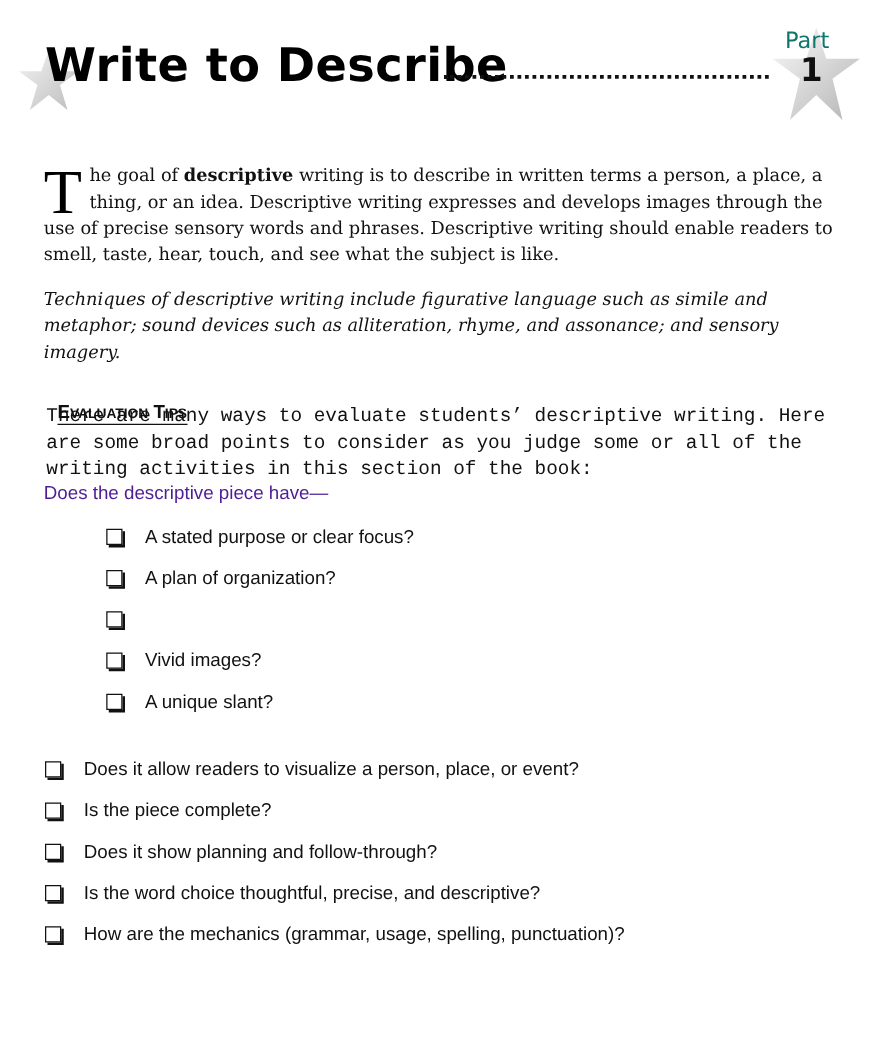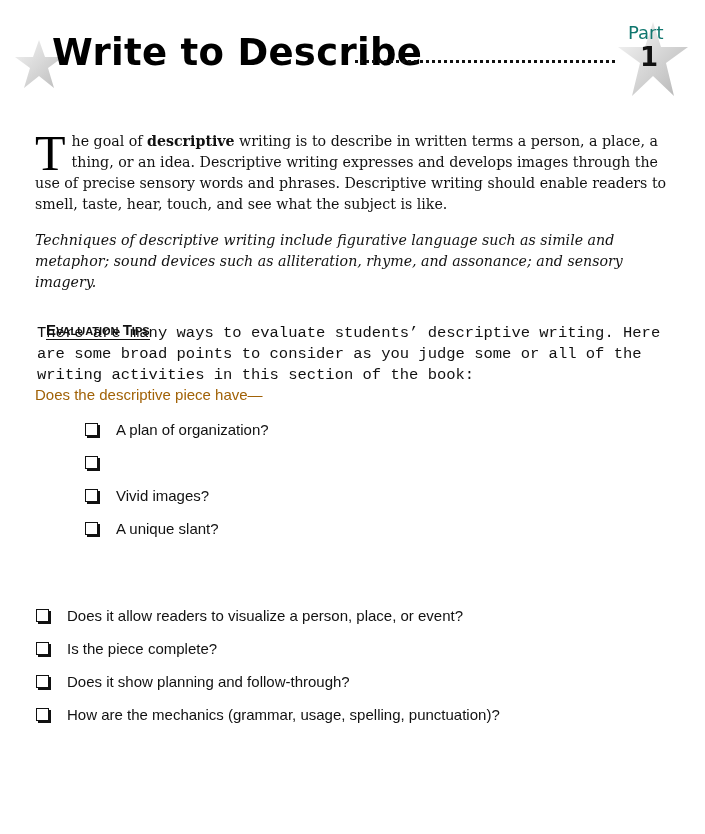--- a/index.html
+++ b/index.html
@@ -1,19 +1,19 @@
 <!DOCTYPE html>
 <html><head>
 <meta charset="utf-8">
 <style>
   html, body { margin: 0; padding: 0; background: #ffffff; }
   body { width: 705px; height: 834px; position: relative; overflow: hidden; color: #111; }
   .star { position: absolute; }
   .title {
-    position: absolute; left: 52px; top: 34px;
+    position: absolute; left: 36px; top: 34px;
     font-family: "DejaVu Sans", sans-serif; font-weight: bold; font-size: 37px;
     letter-spacing: 0.3px; color: #000; margin: 0; line-height: 1;
   }
   .dots {
     position: absolute; left: 355px; top: 60px; width: 260px; height: 0;
     border-top: 3px dotted #111;
   }
   .part-label {
     position: absolute; left: 628px; top: 22px;
     font-family: "DejaVu Sans", sans-serif; font-size: 18px; color: #0f766e;
@@ -32,21 +32,21 @@
   }
   .p2 { position: absolute; left: 35px; top: 230px; width: 635px; margin: 0; font-style: italic; }
   .eval-heading {
     position: absolute; left: 35px; top: 310px; margin: 11px;
     font-family: "Liberation Sans", sans-serif; font-size: 15px; font-variant: small-caps;
     border-bottom: 1px solid #111; padding-bottom: 1px; line-height: 17px; color: #111;
   }
   .p3 { position: absolute; left: 35px; top: 321px; width: 640px; margin: 2px; font-family: Liberation Mono, monospace; font-size: 15.5px; line-height: 21px; }
   .question {
     position: absolute; left: 35px; top: 386px; margin: 0;
-    font-family: "Liberation Sans", sans-serif; font-size: 15px; color: #a16207;
+    font-family: "Liberation Sans", sans-serif; font-size: 15px; color: #4c1d95;
   }
   .list { position: absolute; margin: 0; padding: 0; list-style: none; }
   .list li { height: 33px; display: flex; align-items: center; }
   .box {
     width: 11px; height: 11px; border: 1.5px solid #111; box-shadow: 2px 2px 0 #111;
     background: #fff; margin-right: 18px; flex: 0 0 auto; cursor: pointer;
   }
   .item-text { font-family: "Liberation Sans", sans-serif; font-size: 15px; color: #111; }
   .sub-list { left: 85px; top: 413px; }
   .main-list { left: 36px; top: 599px; }
@@ -85,20 +85,24 @@
 
 <p class="p2 serif">Techniques of descriptive writing include figurative language such as simile and metaphor; sound devices such as alliteration, rhyme, and assonance; and sensory imagery.</p>
 
 <h2 class="eval-heading">Evaluation Tips</h2>
 <p class="p3">There are many ways to evaluate students’ descriptive writing. Here are some broad points to consider as you judge some or all of the writing activities in this section of the book:</p>
 <p class="question">Does the descriptive piece have—</p>
 
 <ul class="list sub-list">
   <li>
       <span class="box"></span>
+      <span class="item-text">A stated purpose or clear focus?</span>
+    </li>
+  <li>
+      <span class="box"></span>
       <span class="item-text">A plan of organization?</span>
     </li>
   <li>
       <span class="box"></span>
     </li>
   <li>
       <span class="box"></span>
       <span class="item-text">Vivid images?</span>
     </li>
   <li>
@@ -115,15 +119,19 @@
   <li>
       <span class="box"></span>
       <span class="item-text">Is the piece complete?</span>
     </li>
   <li>
       <span class="box"></span>
       <span class="item-text">Does it show planning and follow-through?</span>
     </li>
   <li>
       <span class="box"></span>
+      <span class="item-text">Is the word choice thoughtful, precise, and descriptive?</span>
+    </li>
+  <li>
+      <span class="box"></span>
       <span class="item-text">How are the mechanics (grammar, usage, spelling, punctuation)?</span>
     </li>
 </ul>
 
 </body></html>

